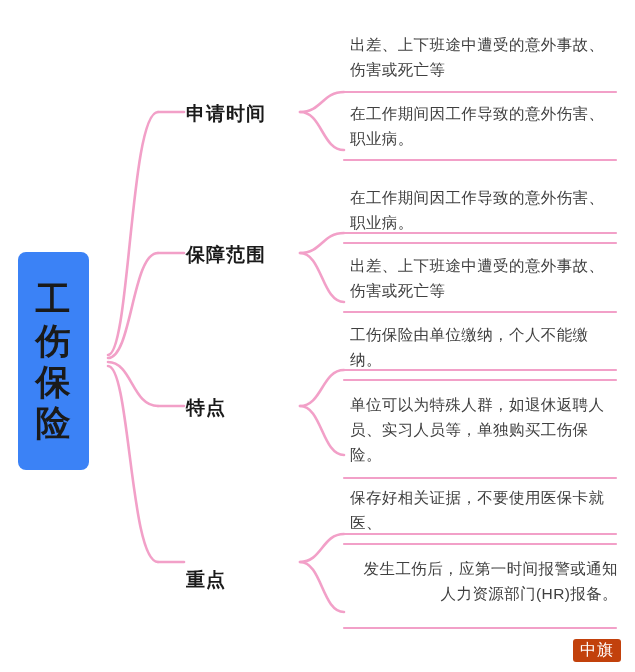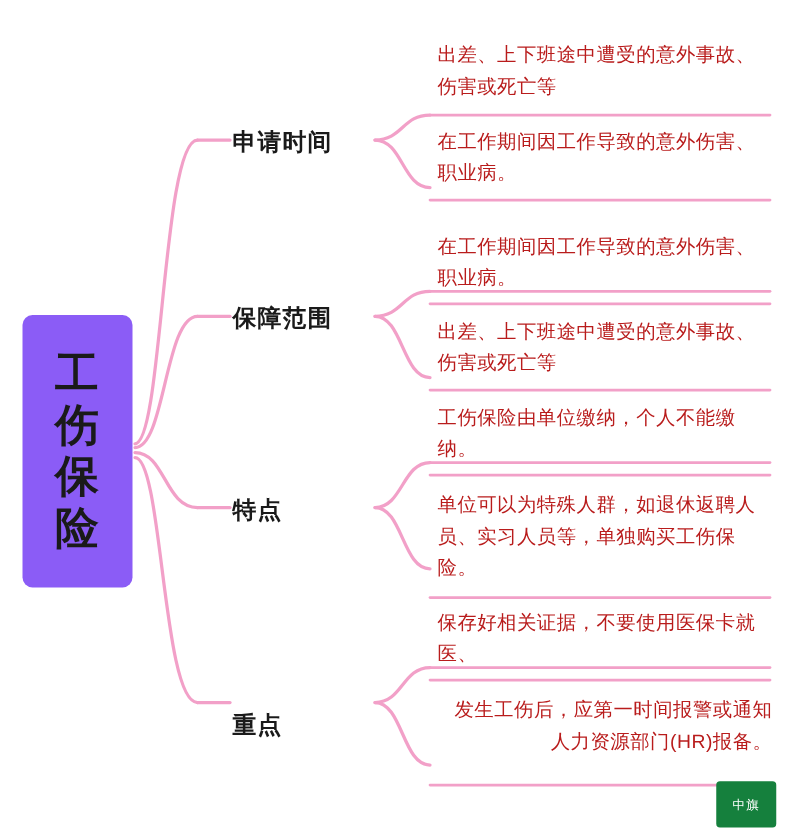--- a/index.html
+++ b/index.html
@@ -24,23 +24,23 @@
     position: absolute;
     left: 0; top: 0;
     width: 635px;
     height: 672px;
     pointer-events: none;
   }
   .root-node {
     position: absolute;
     left: 18px;
     top: 252px;
-    width: 88px;
+    width: 71px;
     height: 218px;
-    background: #8b5cf6;
+    background: #3b82f6;
     border-radius: 8px;
     display: flex;
     align-items: center;
     justify-content: center;
     box-sizing: border-box;
   }
   .root-label {
     font-size: 35px;
     font-weight: bold;
     color: #1a1a1a;
@@ -54,37 +54,37 @@
     position: absolute;
     font-size: 19px;
     font-weight: bold;
     color: #1a1a1a;
     letter-spacing: 1px;
     white-space: nowrap;
   }
   .leaf {
     position: absolute;
     font-size: 15.5px;
-    color: #b91c1c;
+    color: #404040;
     line-height: 1.62;
     letter-spacing: 0.4px;
     width: 268px;
     box-sizing: border-box;
     padding-bottom: 3px;
   }
   .watermark {
     position: absolute;
     right: 14px;
     bottom: 10px;
     width: 48px;
-    height: 37px;
-    background: #15803d;
+    height: 23px;
+    background: #c2410c;
     border-radius: 3px;
     color: #ffffff;
-    font-size: 10px;
+    font-size: 16px;
     display: flex;
     align-items: center;
     justify-content: center;
     letter-spacing: 1px;
   }
 </style>
 </head>
 <body>
 
 <div id="canvas">

